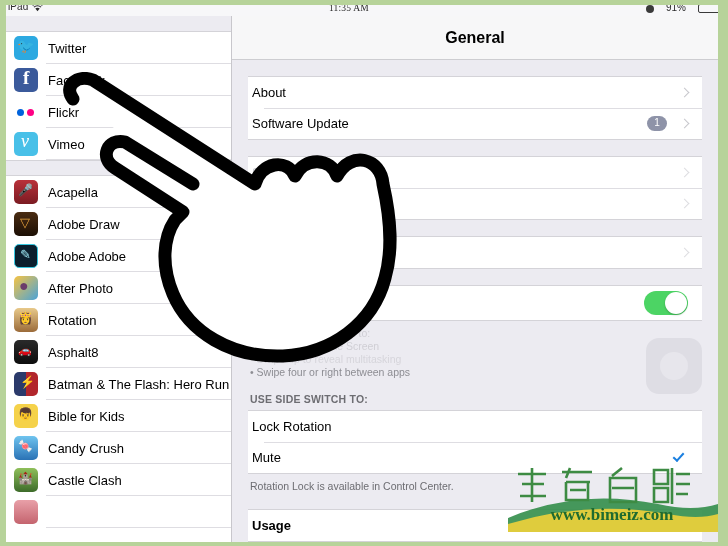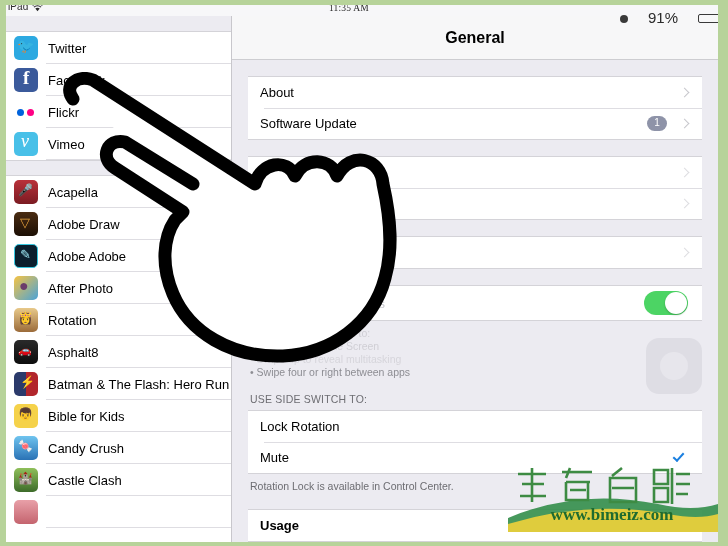--- a/index.html
+++ b/index.html
@@ -27,21 +27,21 @@
     position:absolute; left:0; top:0; width:728px; height:16px;
     background:#f7f7f9;
     font-size:10px; color:#2b2b2b;
     z-index:40;
   }
   .sb-left { position:absolute; left:8px; top:1px; display:flex; align-items:center; gap:4px; }
   .sb-ipad { font-size:10px; letter-spacing:0.1px; }
   .wifi-icon { display:inline-block; width:11px; height:9px; position:relative; top:1px; }
   .sb-center { position:absolute; left:0; top:2px; width:728px; text-align:center; font-size:9.5px; letter-spacing:0.2px; }
   .sb-time { margin-left:-30px;font-family:Liberation Serif, serif; }
-  .sb-right { position:absolute; right:8px; top:2px; display:flex; align-items:center; gap:20px; font-size:15px;margin-top:7px; }
+  .sb-right { position:absolute; right:8px; top:2px; display:flex; align-items:center; gap:12px; font-size:10px; }
   .alarm-icon { display:inline-block; width:8px; height:8px; border-radius:50%; background:#3a3a3a; position:relative; top:1px; }
   .battery {
     display:inline-block; width:22px; height:9px;
     border:1px solid #3a3a3a; border-radius:2px; position:relative; top:1px;
     padding:1px;
   }
   .battery::after {
     content:""; position:absolute; right:-3px; top:2.5px;
     width:2px; height:3.5px; background:#3a3a3a; border-radius:0 1px 1px 0;
   }
@@ -132,21 +132,21 @@
   .ic-candy { background:linear-gradient(#6fc4ef,#2a72b5); }
   .ic-candy::after { content:"\1F36C"; position:absolute; left:4px; top:3px; font-size:12px; }
   .ic-castle { background:linear-gradient(#8fbf5a,#3d6b2a); }
   .ic-castle::after { content:"\1F3F0"; position:absolute; left:4px; top:3px; font-size:12px; }
   .ic-partial { background:linear-gradient(#e8a0a8,#c4646e); }
 
   
   .grp { background:#fff; border-top:1px solid #d4d3d8; border-bottom:1px solid #d4d3d8; margin:0 16px; }
   .d-row {
     height:31px; display:flex; align-items:center;
-    padding:0 14px 0 12px; position:relative; background:#fff;
+    padding:0 14px 0 4px; position:relative; background:#fff;
   }
   .d-row + .d-row::before {
     content:""; position:absolute; left:16px; right:0; top:0; height:1px; background:#dedde2;
   }
   .d-label { font-size:13px; color:#000; flex:1; }
   .d-row.dim .d-label { color:#c9c9ce; }
   .chev {
     width:7px; height:7px;
     border-right:1.6px solid #c7c7cc; border-top:1.6px solid #c7c7cc;
     transform:rotate(45deg);
@@ -159,20 +159,21 @@
     min-width:20px; height:15px; border-radius:8px;
     text-align:center; margin-right:8px;
     display:inline-block;
   }
   .spacer { height:16px; }
 
   .grp-header {
     font-size:10.5px; color:#6d6d72;
     padding:14px 12px 5px 18px; letter-spacing:0.2px;
     text-transform:uppercase;
+    font-weight:bold;
   }
   .grp-footer {
     font-size:10.5px; color:#6d6d72;
     padding:6px 18px 0 18px; line-height:13px;
   }
   .grp-footer.dim { color:#d0cfd5; }
   .grp-footer .ln { display:block; }
   .grp-footer .ln.dim2 { color:#d6d5db; }
 
   

